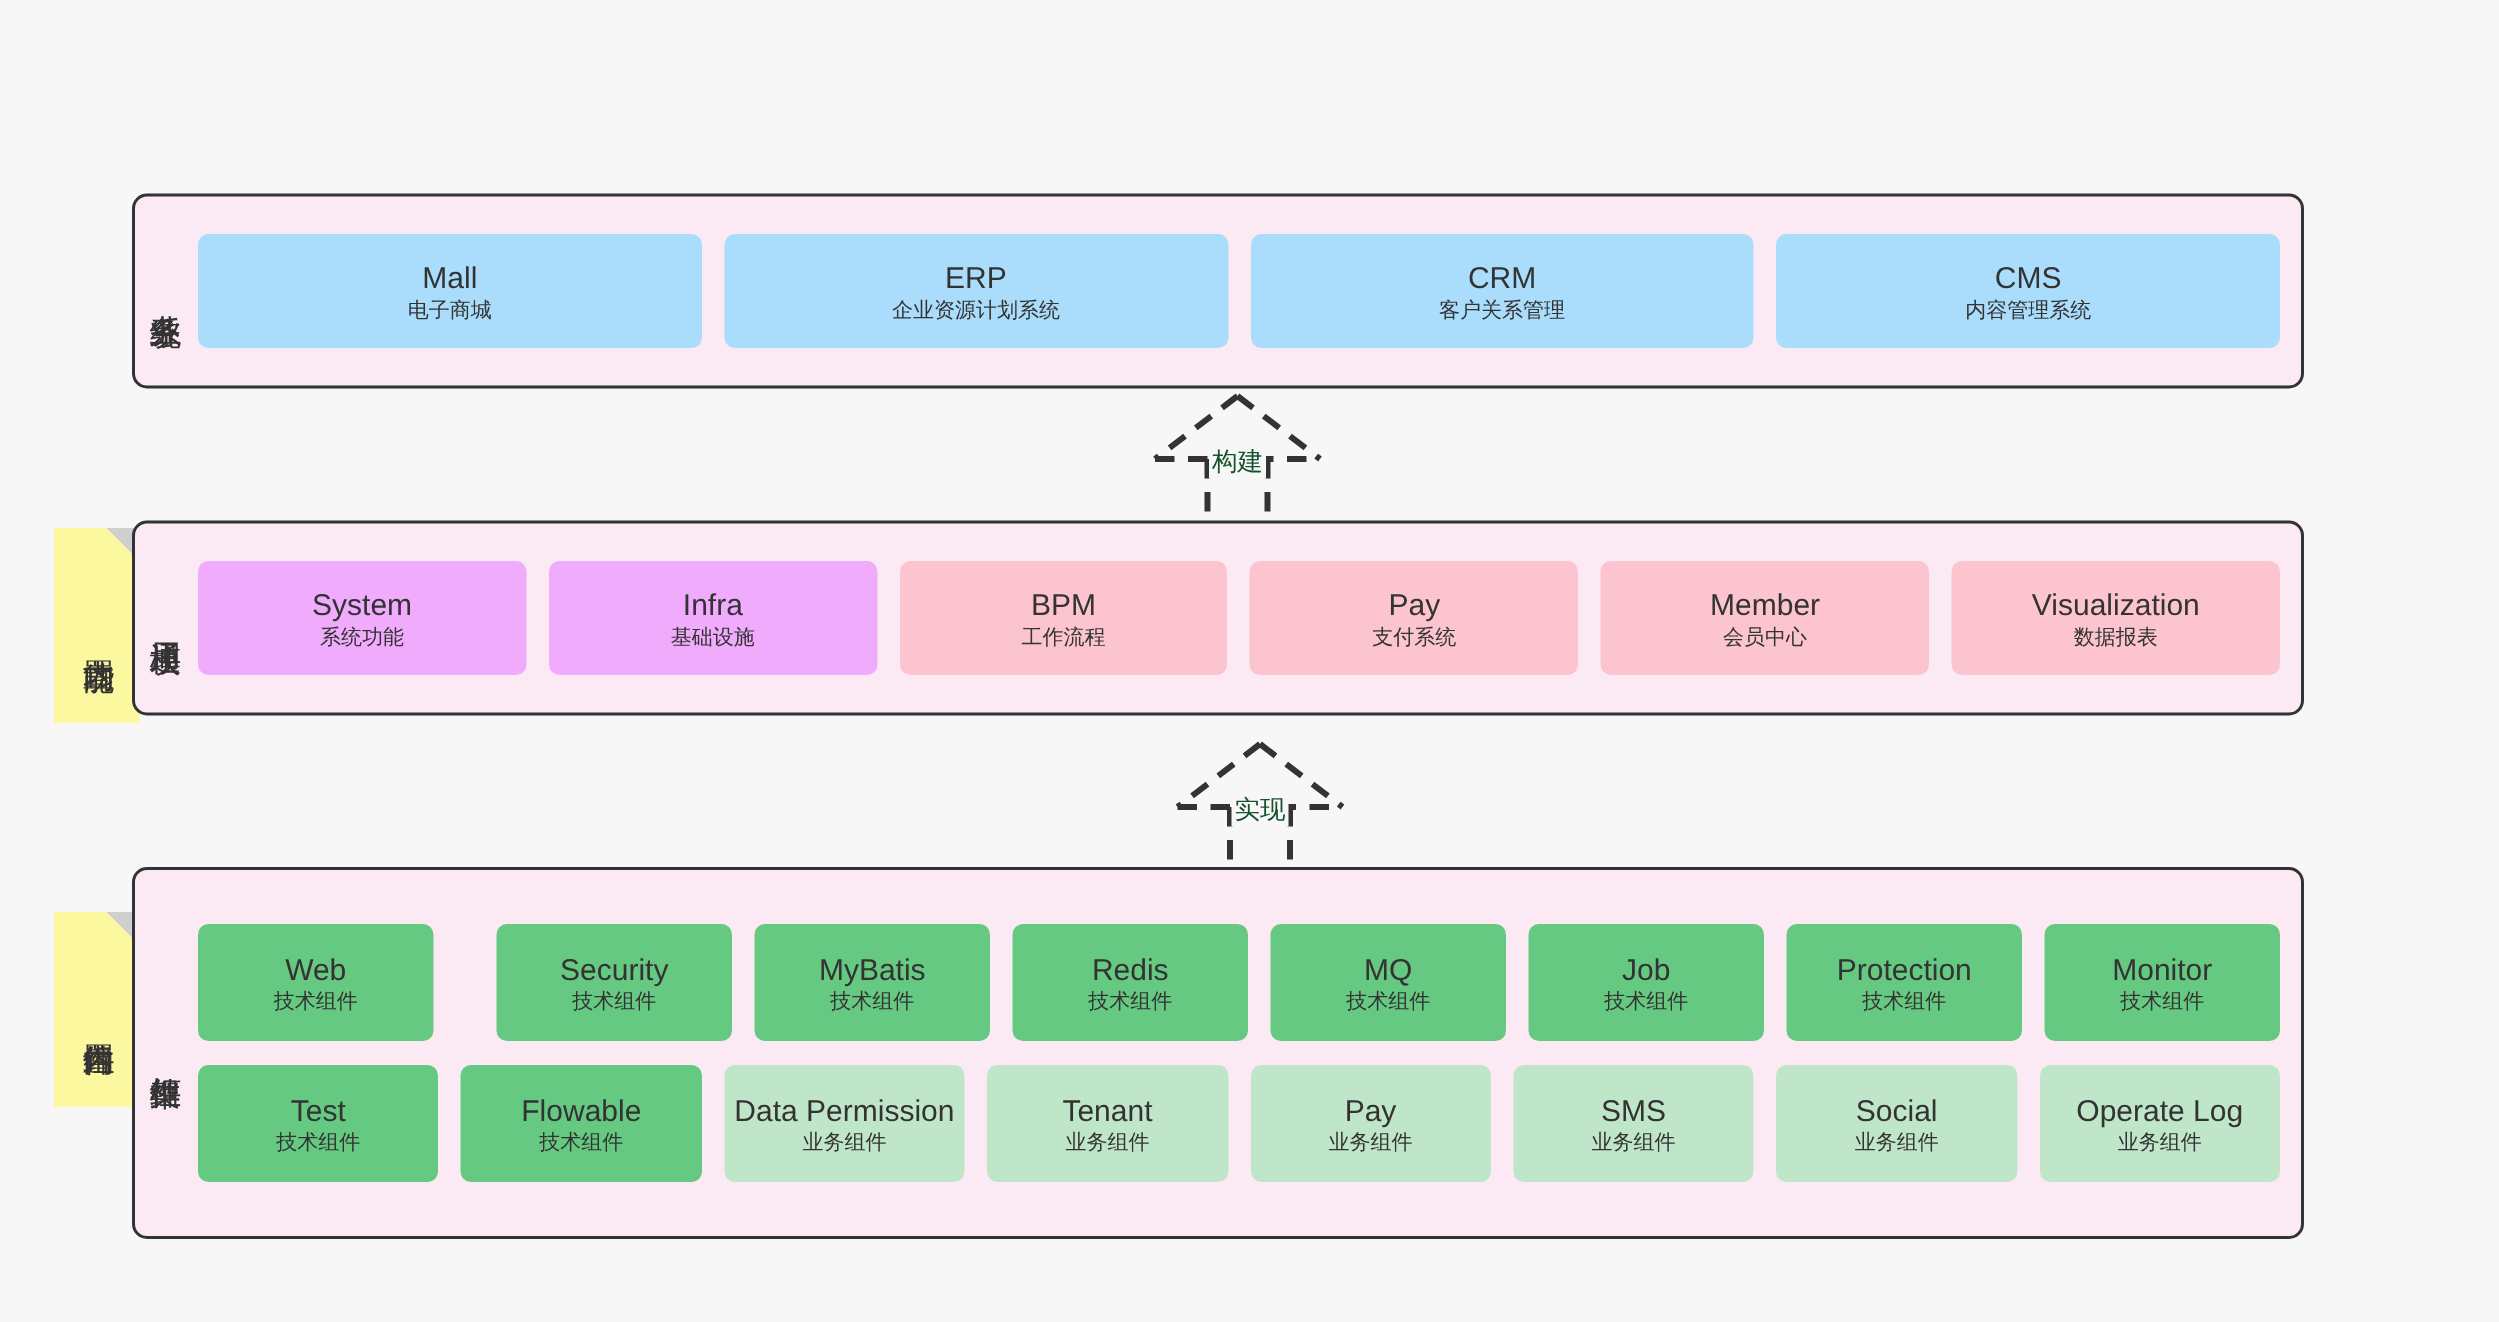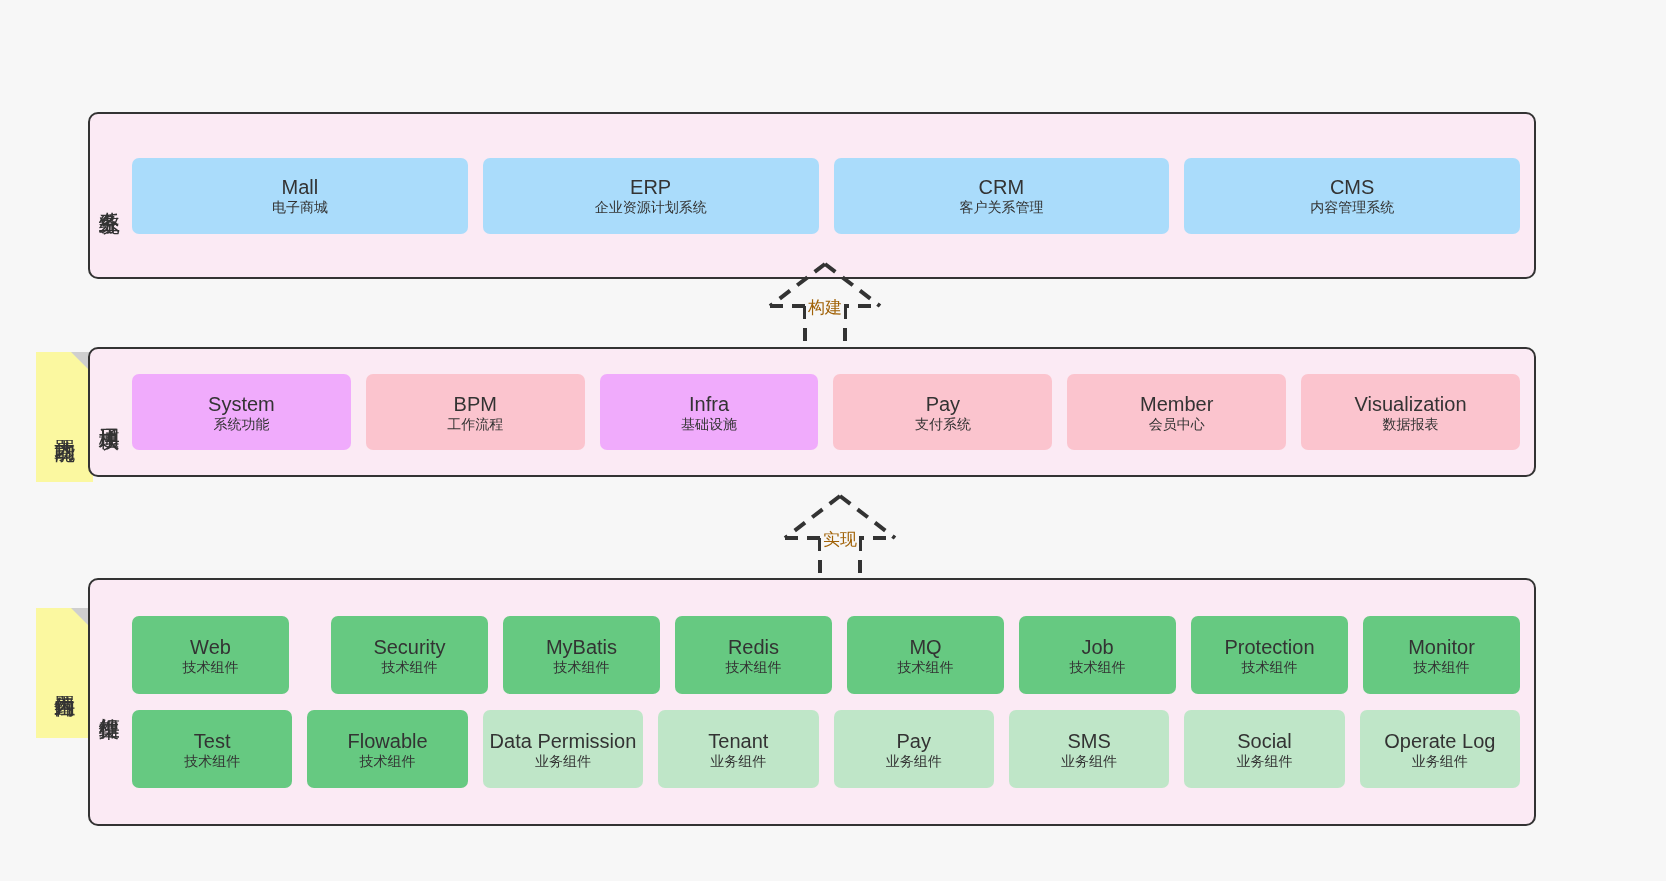--- a/index.html
+++ b/index.html
@@ -116,32 +116,32 @@
     width: 150px;
     height: 95px;
   }
   .arrow svg { display: block; }
   .arrow-label {
     position: absolute;
     left: 50%;
     transform: translateX(-50%);
     top: 38px;
     font-size: 17px;
-    color: #a16207;
+    color: #14532d;
     background: #f7f7f7;
     padding: 0 2px;
     white-space: nowrap;
   }
 </style>
 </head>
 <body>
 
 <div id="canvas">
 
-  <div class="layer" id="layer-business" style="left:88px; top:112px; width:1448px; height:167px;">
+  <div class="layer" id="layer-business" style="left:88px; top:129px; width:1448px; height:130px;">
     <div class="layer-title">业务系统</div>
     <div class="layer-body">
       <div class="row" id="row-business">
           <div class="card c-blue" style="min-height: 76px;">
             <div class="t1">Mall</div>
             <div class="t2">电子商城</div>
           </div>
           <div class="card c-blue" style="min-height: 76px;">
             <div class="t1">ERP</div>
             <div class="t2">企业资源计划系统</div>
@@ -177,27 +177,27 @@
   </div>
 
   <div class="layer" id="layer-modules" style="left:88px; top:347px; width:1448px; height:130px;">
     <div class="layer-title">通用模块</div>
     <div class="layer-body">
       <div class="row" id="row-modules">
           <div class="card c-red" style="min-height: 76px;">
             <div class="t1">System</div>
             <div class="t2">系统功能</div>
           </div>
+          <div class="card c-red" style="min-height: 76px;">
+            <div class="t1">Infra</div>
+            <div class="t2">基础设施</div>
+          </div>
           <div class="card c-pink" style="min-height: 76px;">
             <div class="t1">BPM</div>
             <div class="t2">工作流程</div>
-          </div>
-          <div class="card c-red" style="min-height: 76px;">
-            <div class="t1">Infra</div>
-            <div class="t2">基础设施</div>
           </div>
           <div class="card c-pink" style="min-height: 76px;">
             <div class="t1">Pay</div>
             <div class="t2">支付系统</div>
           </div>
           <div class="card c-pink" style="min-height: 76px;">
             <div class="t1">Member</div>
             <div class="t2">会员中心</div>
           </div>
           <div class="card c-pink" style="min-height: 76px;">

